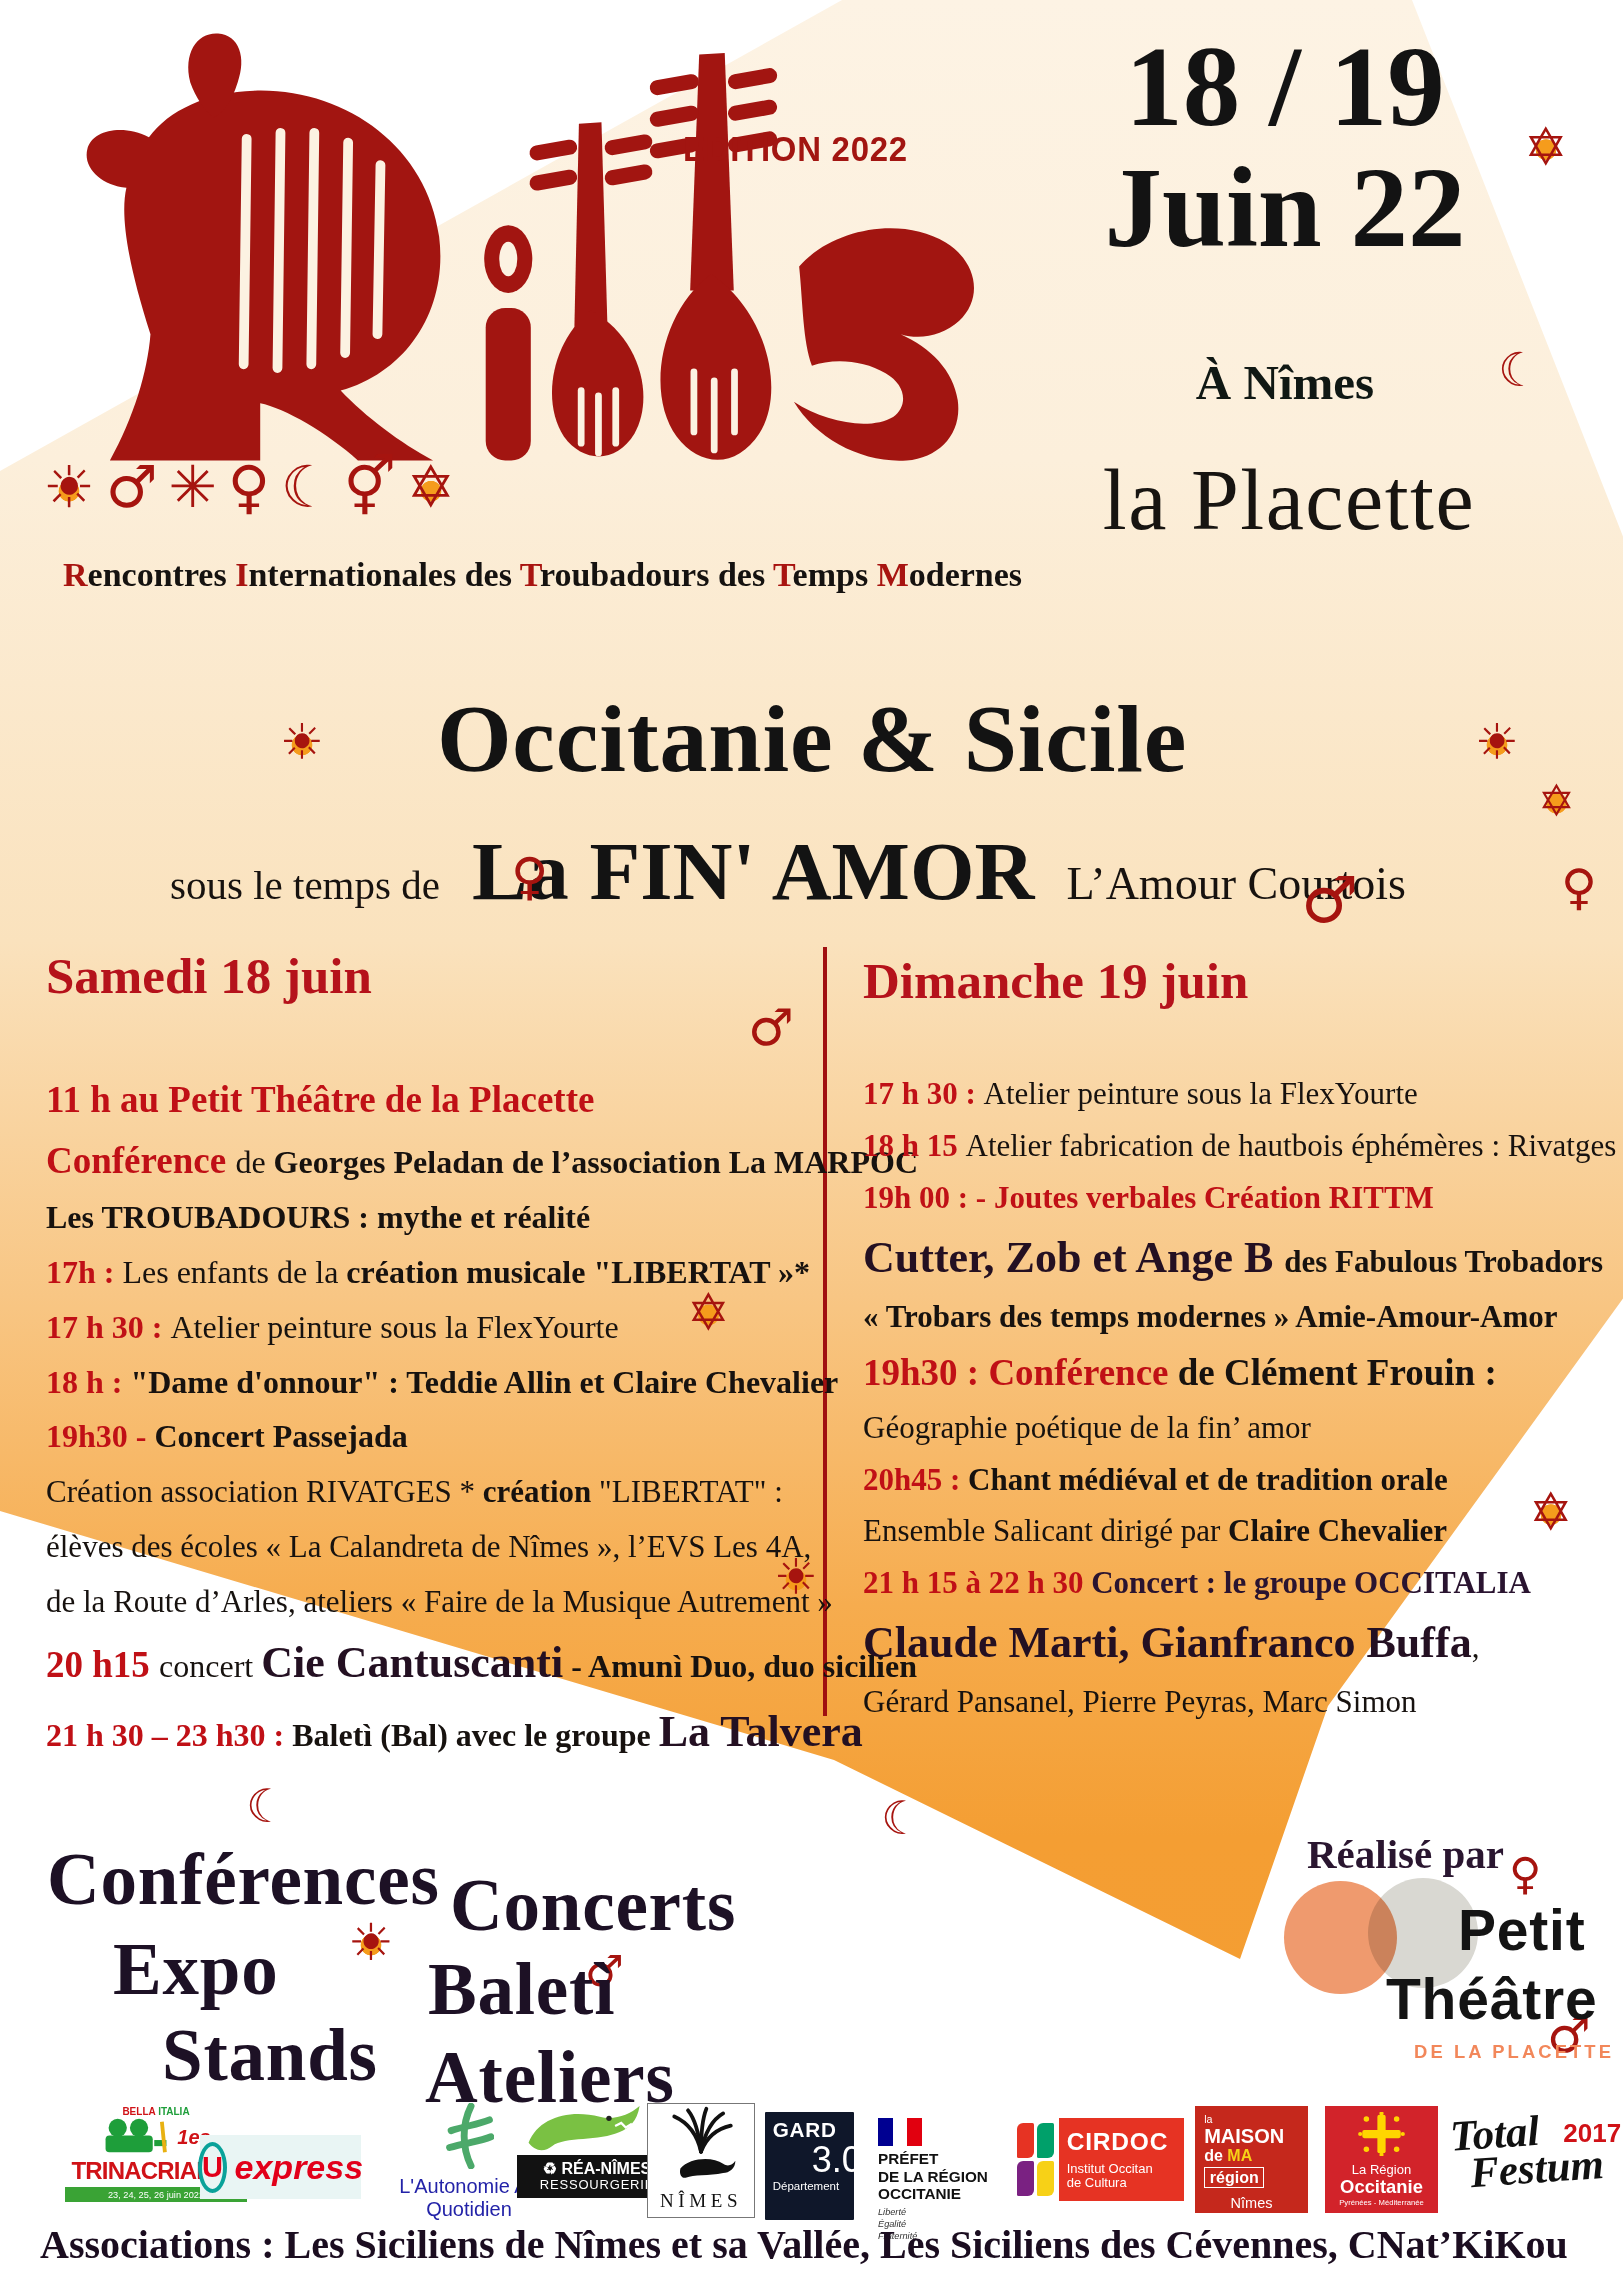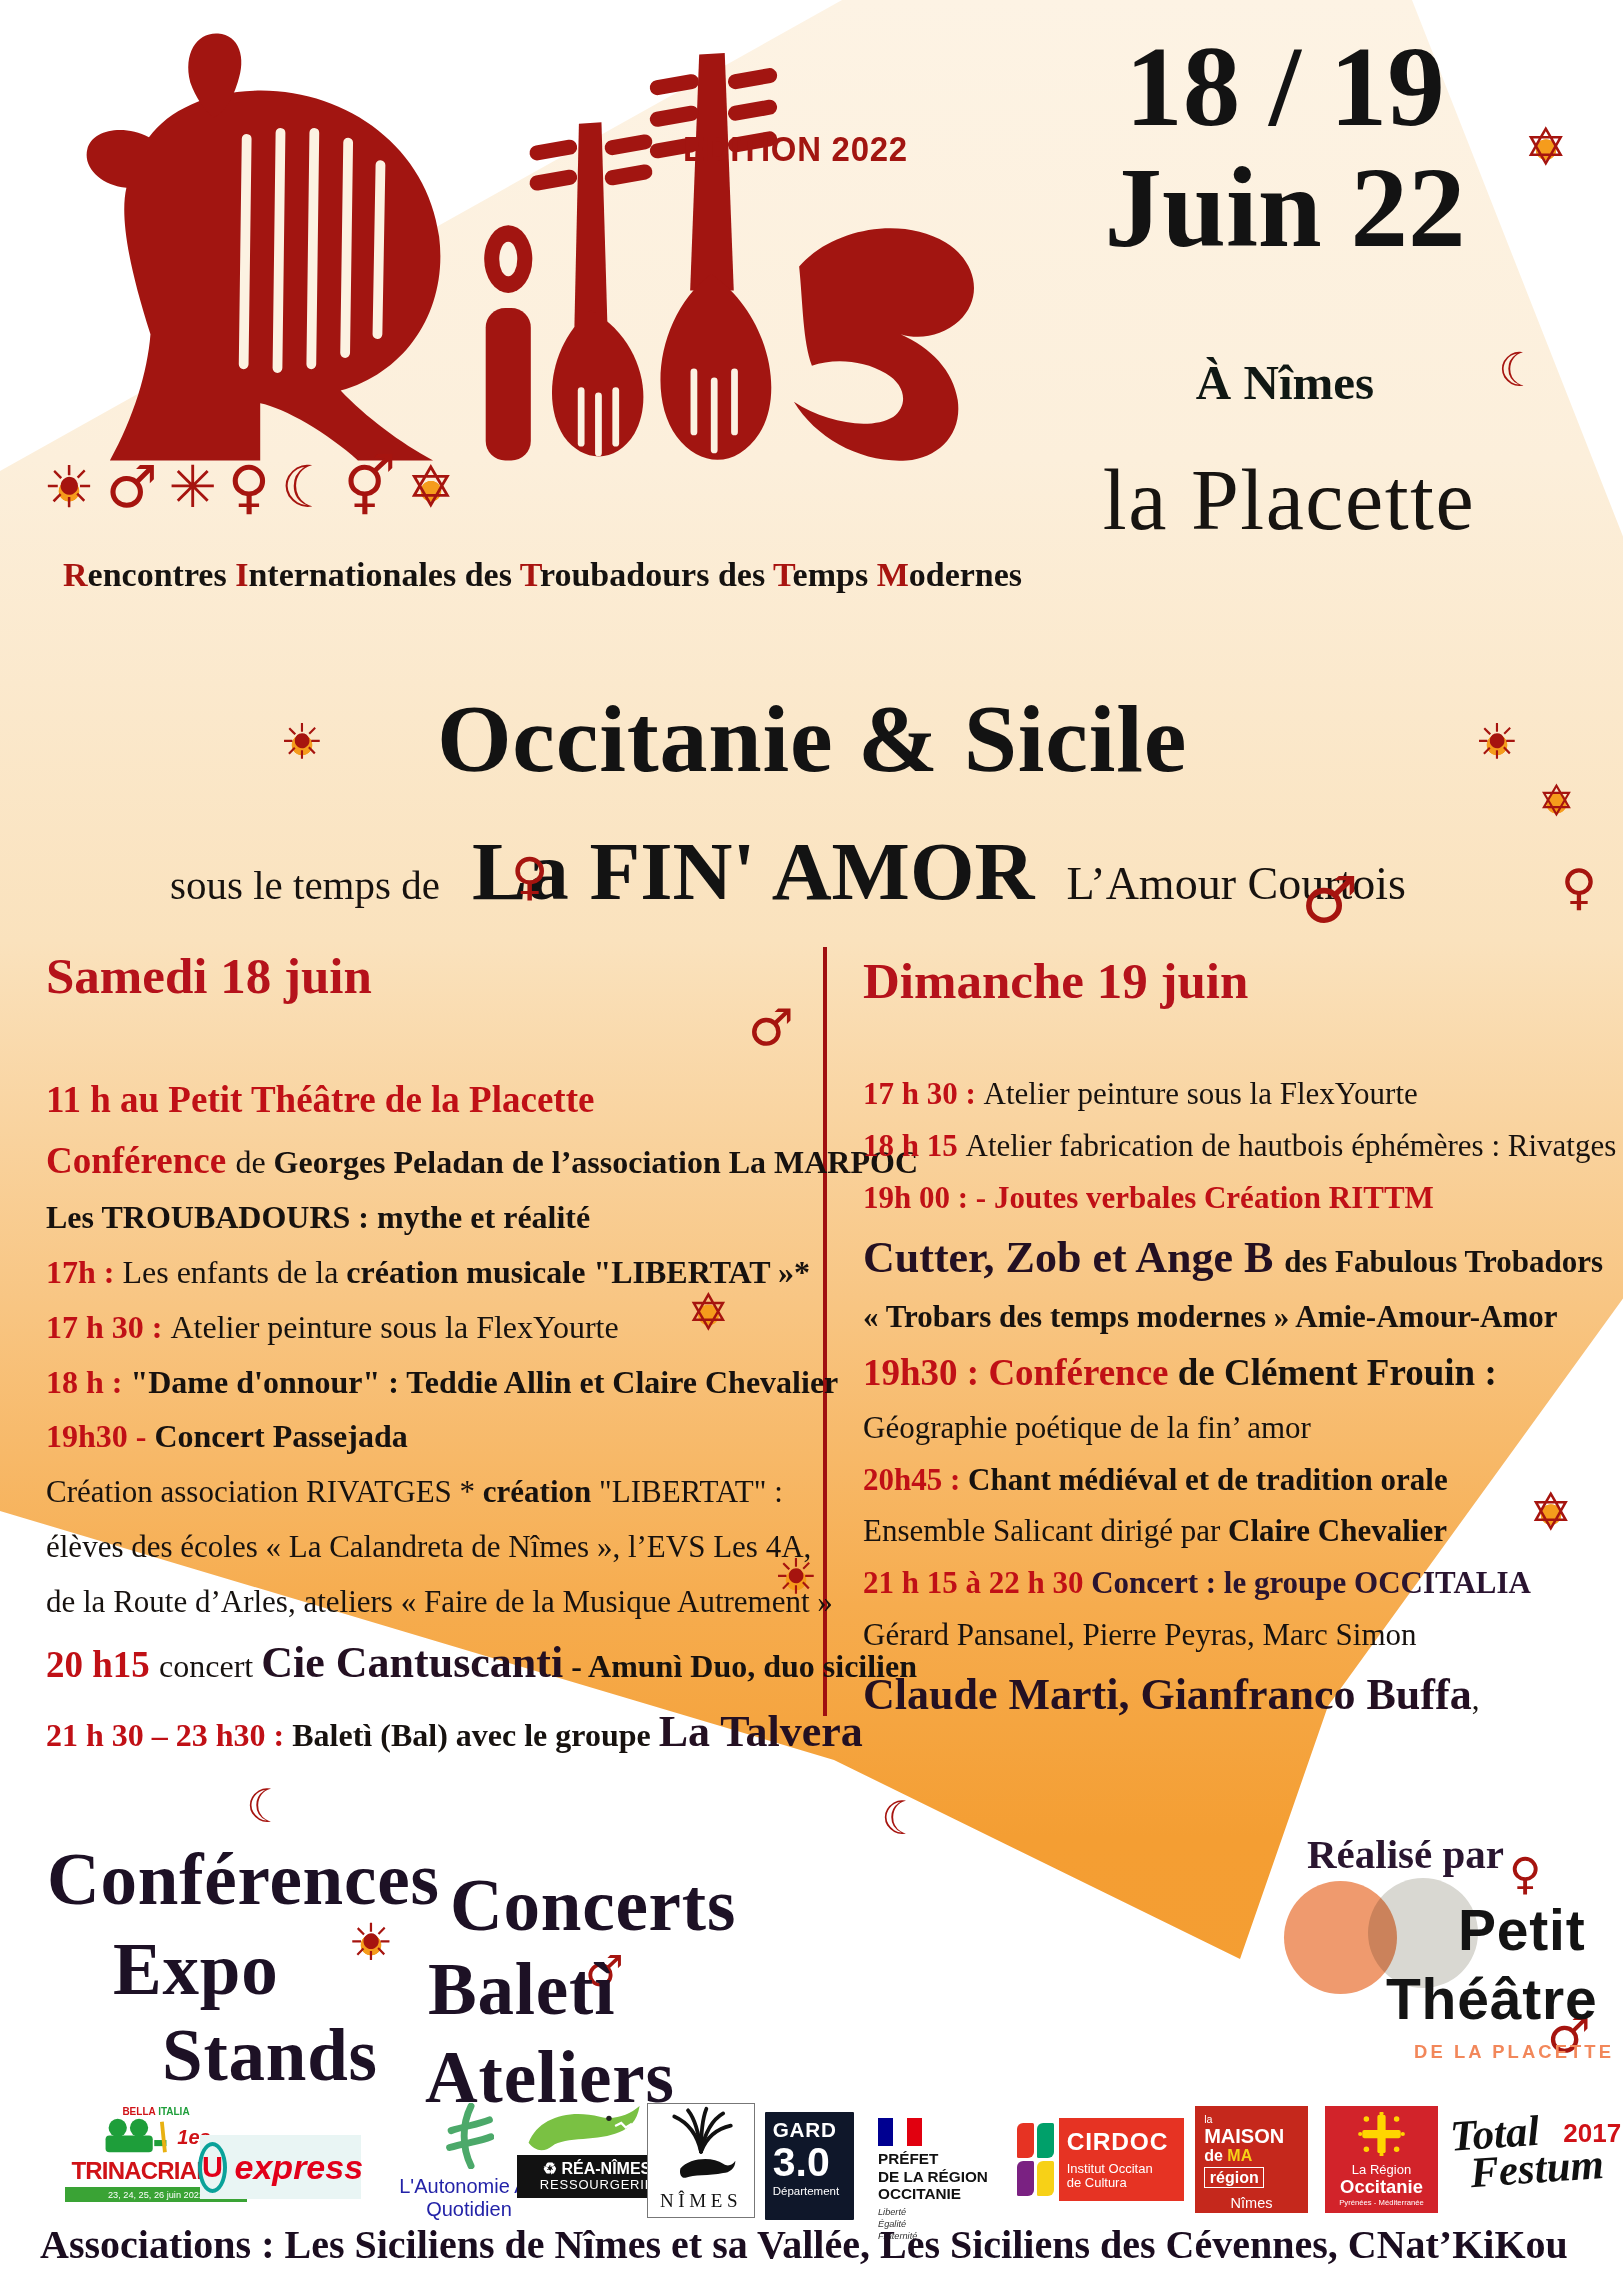--- a/index.html
+++ b/index.html
@@ -69,21 +69,21 @@
                color:#e2001a;font-weight:700;font-size:29px;}
   .uexp .uname{color:#e2001a;font-style:italic;font-weight:700;font-size:34px;}
   .auto{width:230px;text-align:center;}
   .auto .label{color:#2323a8;font-size:20px;margin-top:3.1px;}
   .rea .lbl{background:#121212;color:#fff;text-align:center;width:157px;padding:4.6px 1.5px;line-height:1.15;}
   .rea .lbl .l1{font-size:16px;font-weight:700;} .rea .lbl .l2{font-size:13px;letter-spacing:0.8px;}
   .nimesbox{width:106px;height:113px;border:1.5px solid #777;background:#fff;text-align:center;}
   .nimesbox .nm{font-family:"Liberation Serif",serif;font-size:19px;letter-spacing:4.6px;color:#111;}
   .gard{background:#0f172a;border-radius:1px;width:89px;height:108px;color:#fff;text-align:left;padding:7.7px 7.7px;box-sizing:border-box;line-height:1;}
   .gard .g1{font-size:20.7px;font-weight:700;letter-spacing:0.8px;}
-  .gard .g2{font-size:41px;font-weight:700;margin-top:1.5px;}
+  .gard .g2{font-size:36px;font-weight:400;margin-top:1.5px;margin-left:39px;}
   .gard .g3{font-size:11.5px;margin-top:3.1px;}
   .prefet{width:130px;color:#111;}
   .prefet .flag{display:flex;width:44px;height:27.5px;margin-bottom:4.6px;}
   .prefet .flag div{flex:1;}
   .prefet .pl{font-size:15.3px;font-weight:700;line-height:1.15;}
   .prefet .motto{font-size:9.2px;font-style:italic;color:#333;margin-top:4.6px;line-height:1.3;}
   .cirdoc{background:#e63323;width:172px;height:83px;display:flex;color:#fff;}
   .cirdoc .tiles{background:#fff;width:47px;display:grid;grid-template-columns:1fr 1fr;gap:3.1px;padding:4.6px;box-sizing:border-box;}
   .cirdoc .tiles div{border-radius:6.1px 1.5px 6.1px 1.5px;}
   .cirdoc .txt{padding:10.7px 7.7px;line-height:1.1;}
@@ -219,22 +219,22 @@
         <div class="sched-line"><span class="red">17 h 30 : </span><span>Atelier peinture sous la FlexYourte</span></div>
         <div class="sched-line"><span class="red">18 h 15 </span><span>Atelier fabrication de hautbois éphémères : Rivatges</span></div>
         <div class="sched-line"><span class="red">19h 00 :  - Joutes verbales Création RITTM</span></div>
         <div class="sched-line"><span class="xl">Cutter, Zob et Ange B </span><span class="b">des Fabulous Trobadors</span></div>
         <div class="sched-line"><span class="b">« Trobars des temps modernes »  Amie-Amour-Amor</span></div>
         <div class="sched-line"><span class="red lg">19h30 : Conférence </span><span class="b lg">de Clément Frouin :</span></div>
         <div class="sched-line"><span class="sm">Géographie poétique de la fin’ amor</span></div>
         <div class="sched-line"><span class="red">20h45 : </span><span class="b">Chant médiéval et de tradition orale</span></div>
         <div class="sched-line"><span class="sm">Ensemble Salicant dirigé par </span><span class="sm b">Claire Chevalier</span></div>
         <div class="sched-line"><span class="red">21 h 15 à 22 h 30 </span><span class="b dk">Concert : le groupe OCCITALIA</span></div>
+        <div class="sched-line"><span class="xl">Claude Marti, Gianfranco Buffa</span><span>,</span></div>
         <div class="sched-line"><span class="sm">Gérard Pansanel, Pierre Peyras, Marc Simon</span></div>
-        <div class="sched-line"><span class="xl">Claude Marti, Gianfranco Buffa</span><span>,</span></div>
       </div>
   </div>
 
   <div class="word" style="left:47px;top:1843px">Conférences</div>
   <div class="word" style="left:450px;top:1869px">Concerts</div>
   <div class="word" style="left:113px;top:1933px">Expo</div>
   <div class="word" style="left:428px;top:1953px">Baletì</div>
   <div class="word" style="left:162px;top:2019px">Stands</div>
   <div class="word" style="left:425px;top:2041px">Ateliers</div>
 

